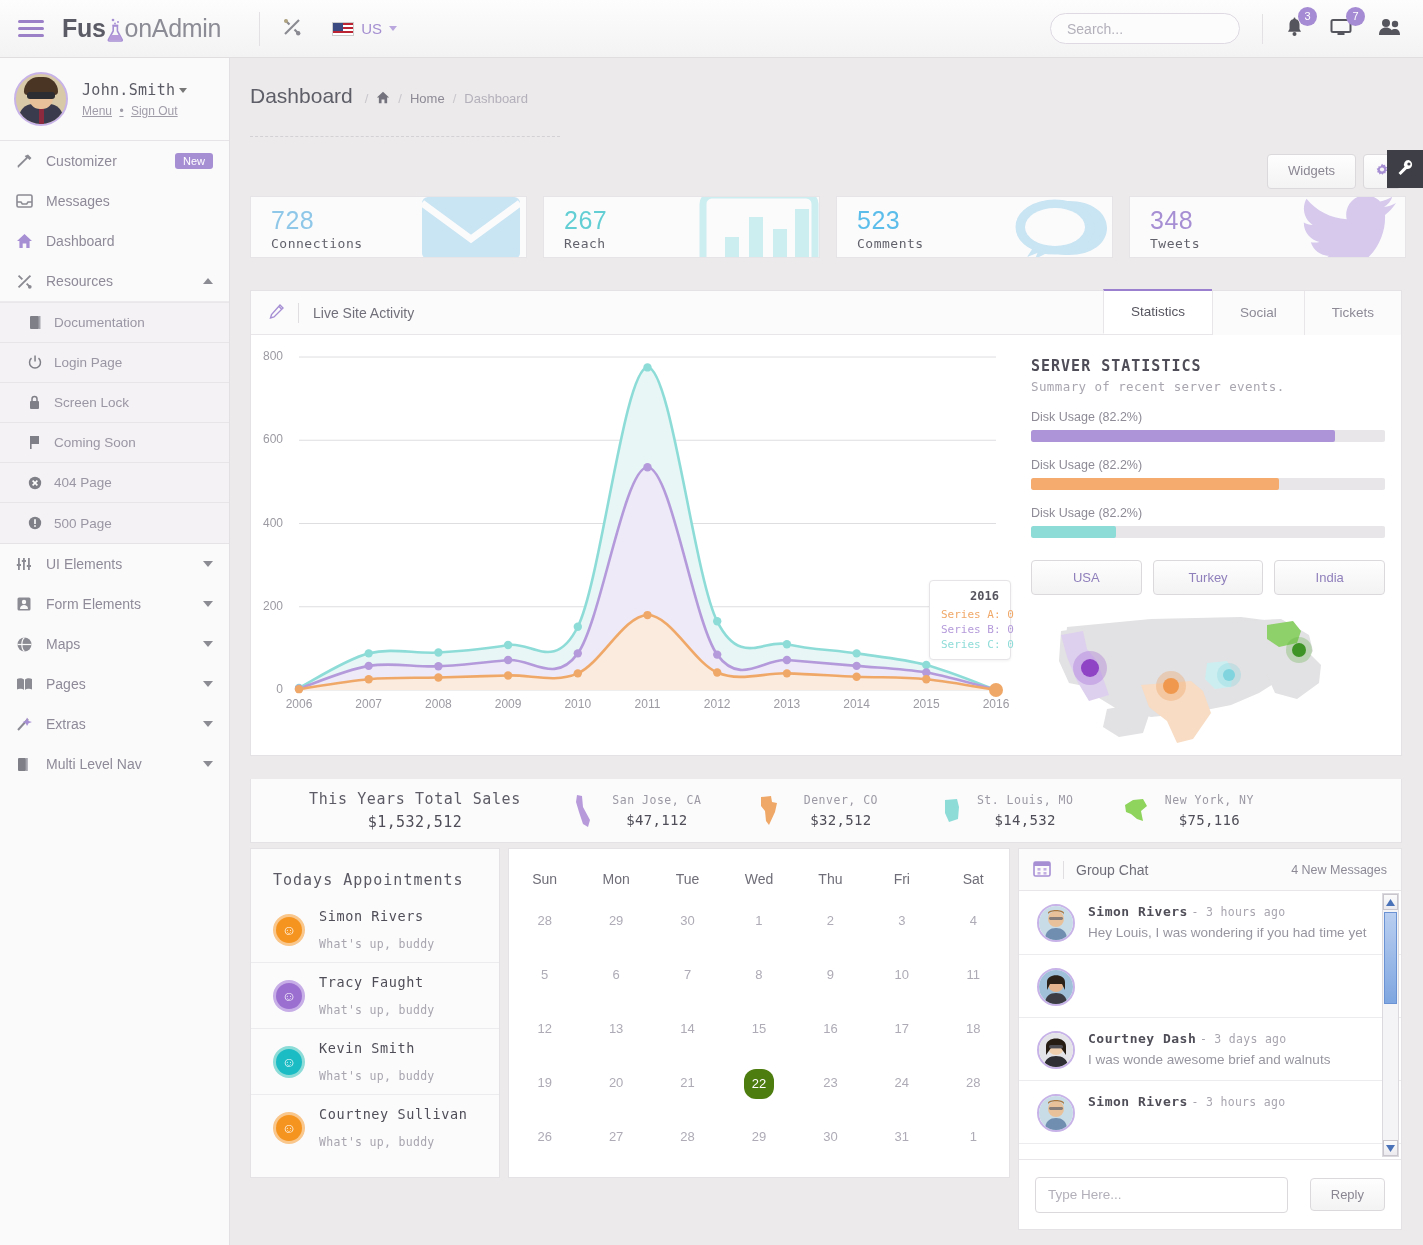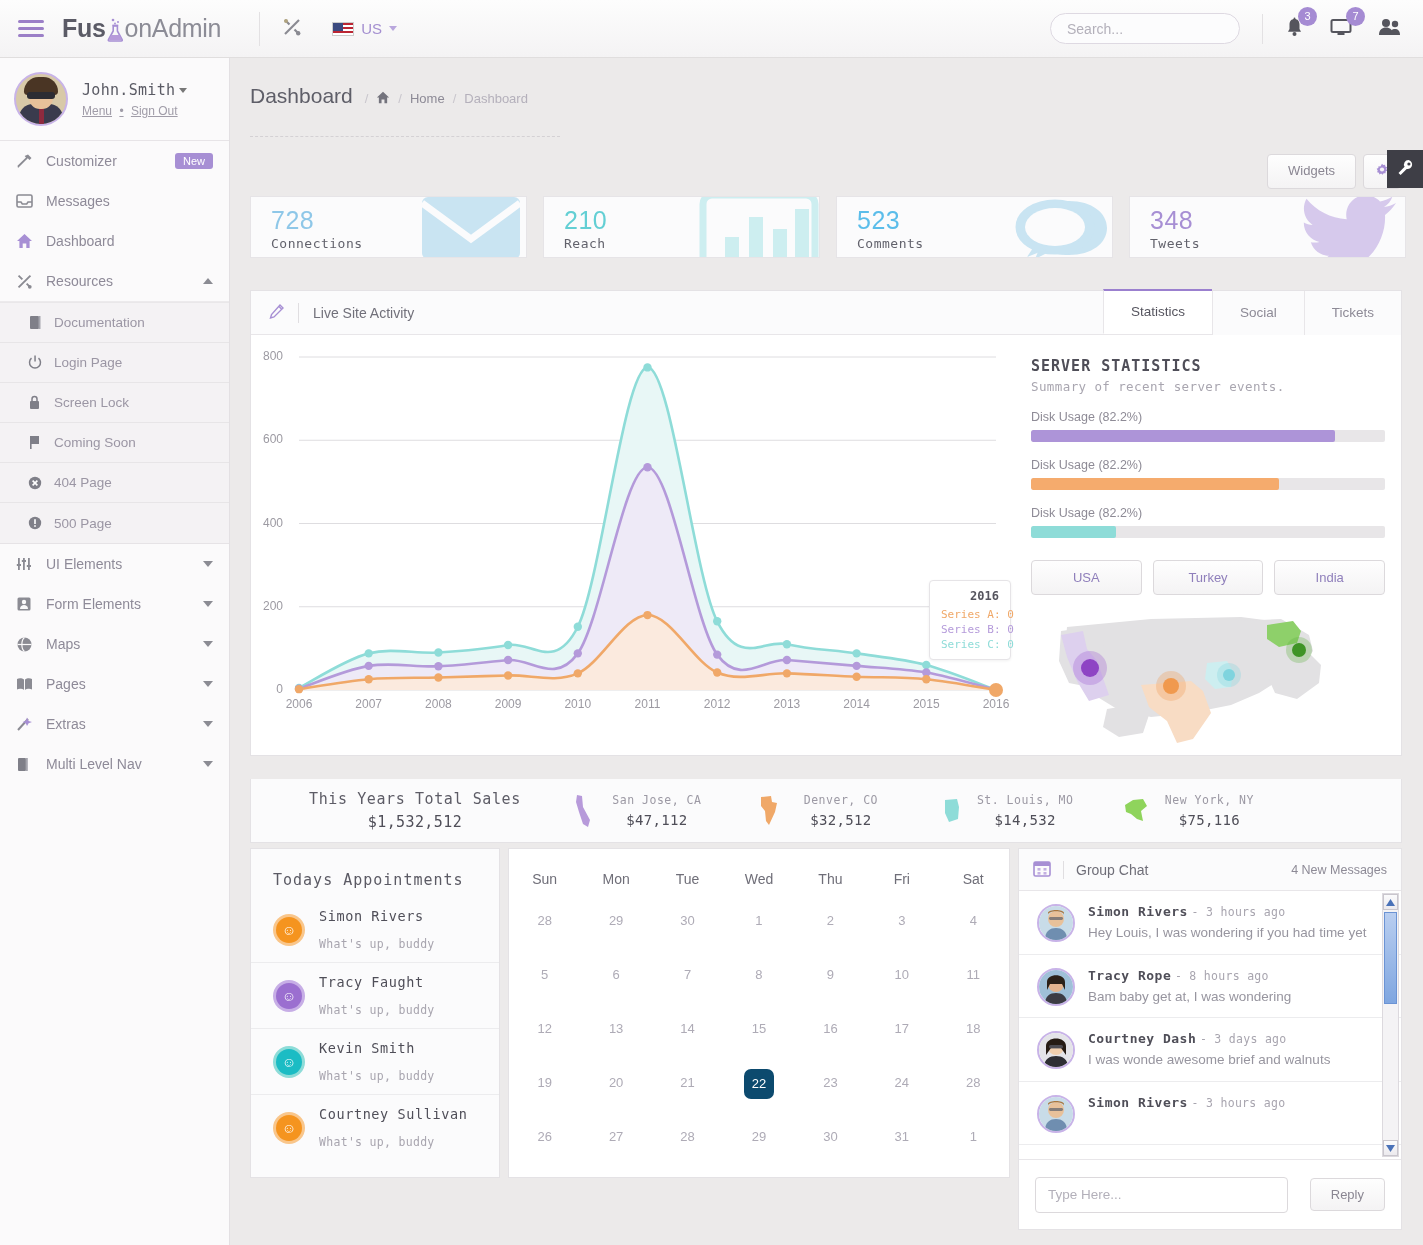--- a/index.html
+++ b/index.html
@@ -182,21 +182,21 @@
   .aav .inner { position: absolute; inset: 3px; border-radius: 50%; display: flex; align-items: center; justify-content: center; color: #fff; font-size: 14px; }
   .ainfo { margin-left: 14px; }
   .an { font-size: 13.5px; color: #4f4e58; letter-spacing: .6px; }
   .am { font-size: 11.5px; color: #a8a5af; margin-top: 13px; letter-spacing: .3px; }
 
   #cal { position: absolute; top: 790px; left: 278px; width: 502px; height: 330px; background: #fff; border: 1px solid #e4e2e5; padding-top: 14px; }
   #calhead { display: flex; }
   #calhead div { flex: 1; text-align: center; font-size: 14px; color: #6f6e78; padding: 8px 0; }
   .calrow { display: flex; }
   .calcell { flex: 1; text-align: center; font-size: 13px; color: #aeabb6; padding: 18px 0 0 0; height: 54px; cursor: pointer; }
-  .calcell .sel { display: inline-block; width: 30px; height: 30px; line-height: 30px; border-radius: 7px; background: #0c4a6e; color: #fff; margin-top: -6px; }
+  .calcell .sel { display: inline-block; width: 30px; height: 30px; line-height: 30px; border-radius: 12px; background: #4d7c0f; color: #fff; margin-top: -6px; }
 
   #chat { position: absolute; top: 790px; left: 788px; width: 384px; height: 382px; background: #fff; border: 1px solid #e4e2e5; }
   #chathead { height: 42px; border-bottom: 1px solid #e8e6e9; display: flex; align-items: center; background: #fbfbfc; padding: 0 14px; }
   #chathead .vdiv { width: 1px; height: 18px; background: #e0dee1; margin: 0 12px; }
   #chatt { font-size: 14px; color: #6f6e78; }
   #chatn { margin-left: auto; font-size: 12.5px; color: #8d8a96; }
   #chatlist { height: 268px; overflow: hidden; position: relative; }
   .msg { display: flex; padding: 13px 16px 11px 18px; border-bottom: 1px solid #ececee; }
   .mav { width: 38px; height: 38px; border-radius: 50%; border: 2px solid #c8b3e8; overflow: hidden; flex: none; position: relative; }
   .mbody { margin-left: 13px; flex: 1; }
@@ -514,21 +514,21 @@
       <div class="cnum" style="color:#8ec7e8">728</div>
       <div class="clab mono">Connections</div>
       <span class="cart">
         <svg width="110" height="72" viewBox="0 0 110 72">
             <rect x="6" y="6" width="98" height="62" rx="6" fill="#c9e4f2"></rect>
             <path d="M6 12 L55 48 L104 12" fill="none" stroke="#fbfbfc" stroke-width="7"></path>
           </svg>
       </span>
     </div>
     <div class="card">
-      <div class="cnum" style="color:#63cfd4">210</div>
+      <div class="cnum" style="color:#63cfd4">267</div>
       <div class="clab mono">Reach</div>
       <span class="cart">
         <svg width="120" height="72" viewBox="0 0 120 72">
           <rect x="4" y="4" width="112" height="72" rx="9" fill="none" stroke="#cdeef0" stroke-width="7"></rect>
           <rect x="26" y="46" width="14" height="24" fill="#cdeef0"></rect>
           <rect x="50" y="26" width="14" height="44" fill="#cdeef0"></rect>
           <rect x="74" y="38" width="14" height="32" fill="#cdeef0"></rect>
           <rect x="96" y="18" width="14" height="52" fill="#cdeef0"></rect>
         </svg>
       </span>
@@ -887,27 +887,20 @@
       </div>
       <div class="msg">
         <span class="mav">
           <svg width="34" height="34" viewBox="0 0 34 34">
               <rect width="34" height="34" fill="#9fc0d8"></rect>
               <circle cx="17" cy="14" r="8" fill="#e3b48e"></circle>
               <path d="M6 34 C6 26 11 23 17 23 C23 23 28 26 28 34 Z" fill="#3c3c44"></path>
               <path d="M8 12 C8 3 26 3 26 12 L26 20 L23 14 L11 14 L8 20 Z" fill="#2b2118"></path>
             </svg>
         </span>
-        <span class="mbody">
-          <span class="mh" style="display:block">
-            <span class="nm mono">Tracy Rope</span>
-            <span class="tm mono">- 8 hours ago</span>
-          </span>
-          <span class="mt" style="display:block">Bam baby get at, I was wondering</span>
-        </span>
       </div>
       <div class="msg">
         <span class="mav">
           <svg width="34" height="34" viewBox="0 0 34 34">
               <rect width="34" height="34" fill="#e4e4e8"></rect>
               <circle cx="17" cy="14" r="8" fill="#f0cfae"></circle>
               <path d="M5 34 C5 26 11 23 17 23 C23 23 29 26 29 34 Z" fill="#2e2e34"></path>
               <path d="M7 13 C7 3 27 3 27 13 L27 22 L22 15 L12 15 L7 22 Z" fill="#261c14"></path>
               <rect x="10" y="12" width="14" height="3.4" rx="1.6" fill="#55555d" opacity=".85"></rect>
             </svg>

